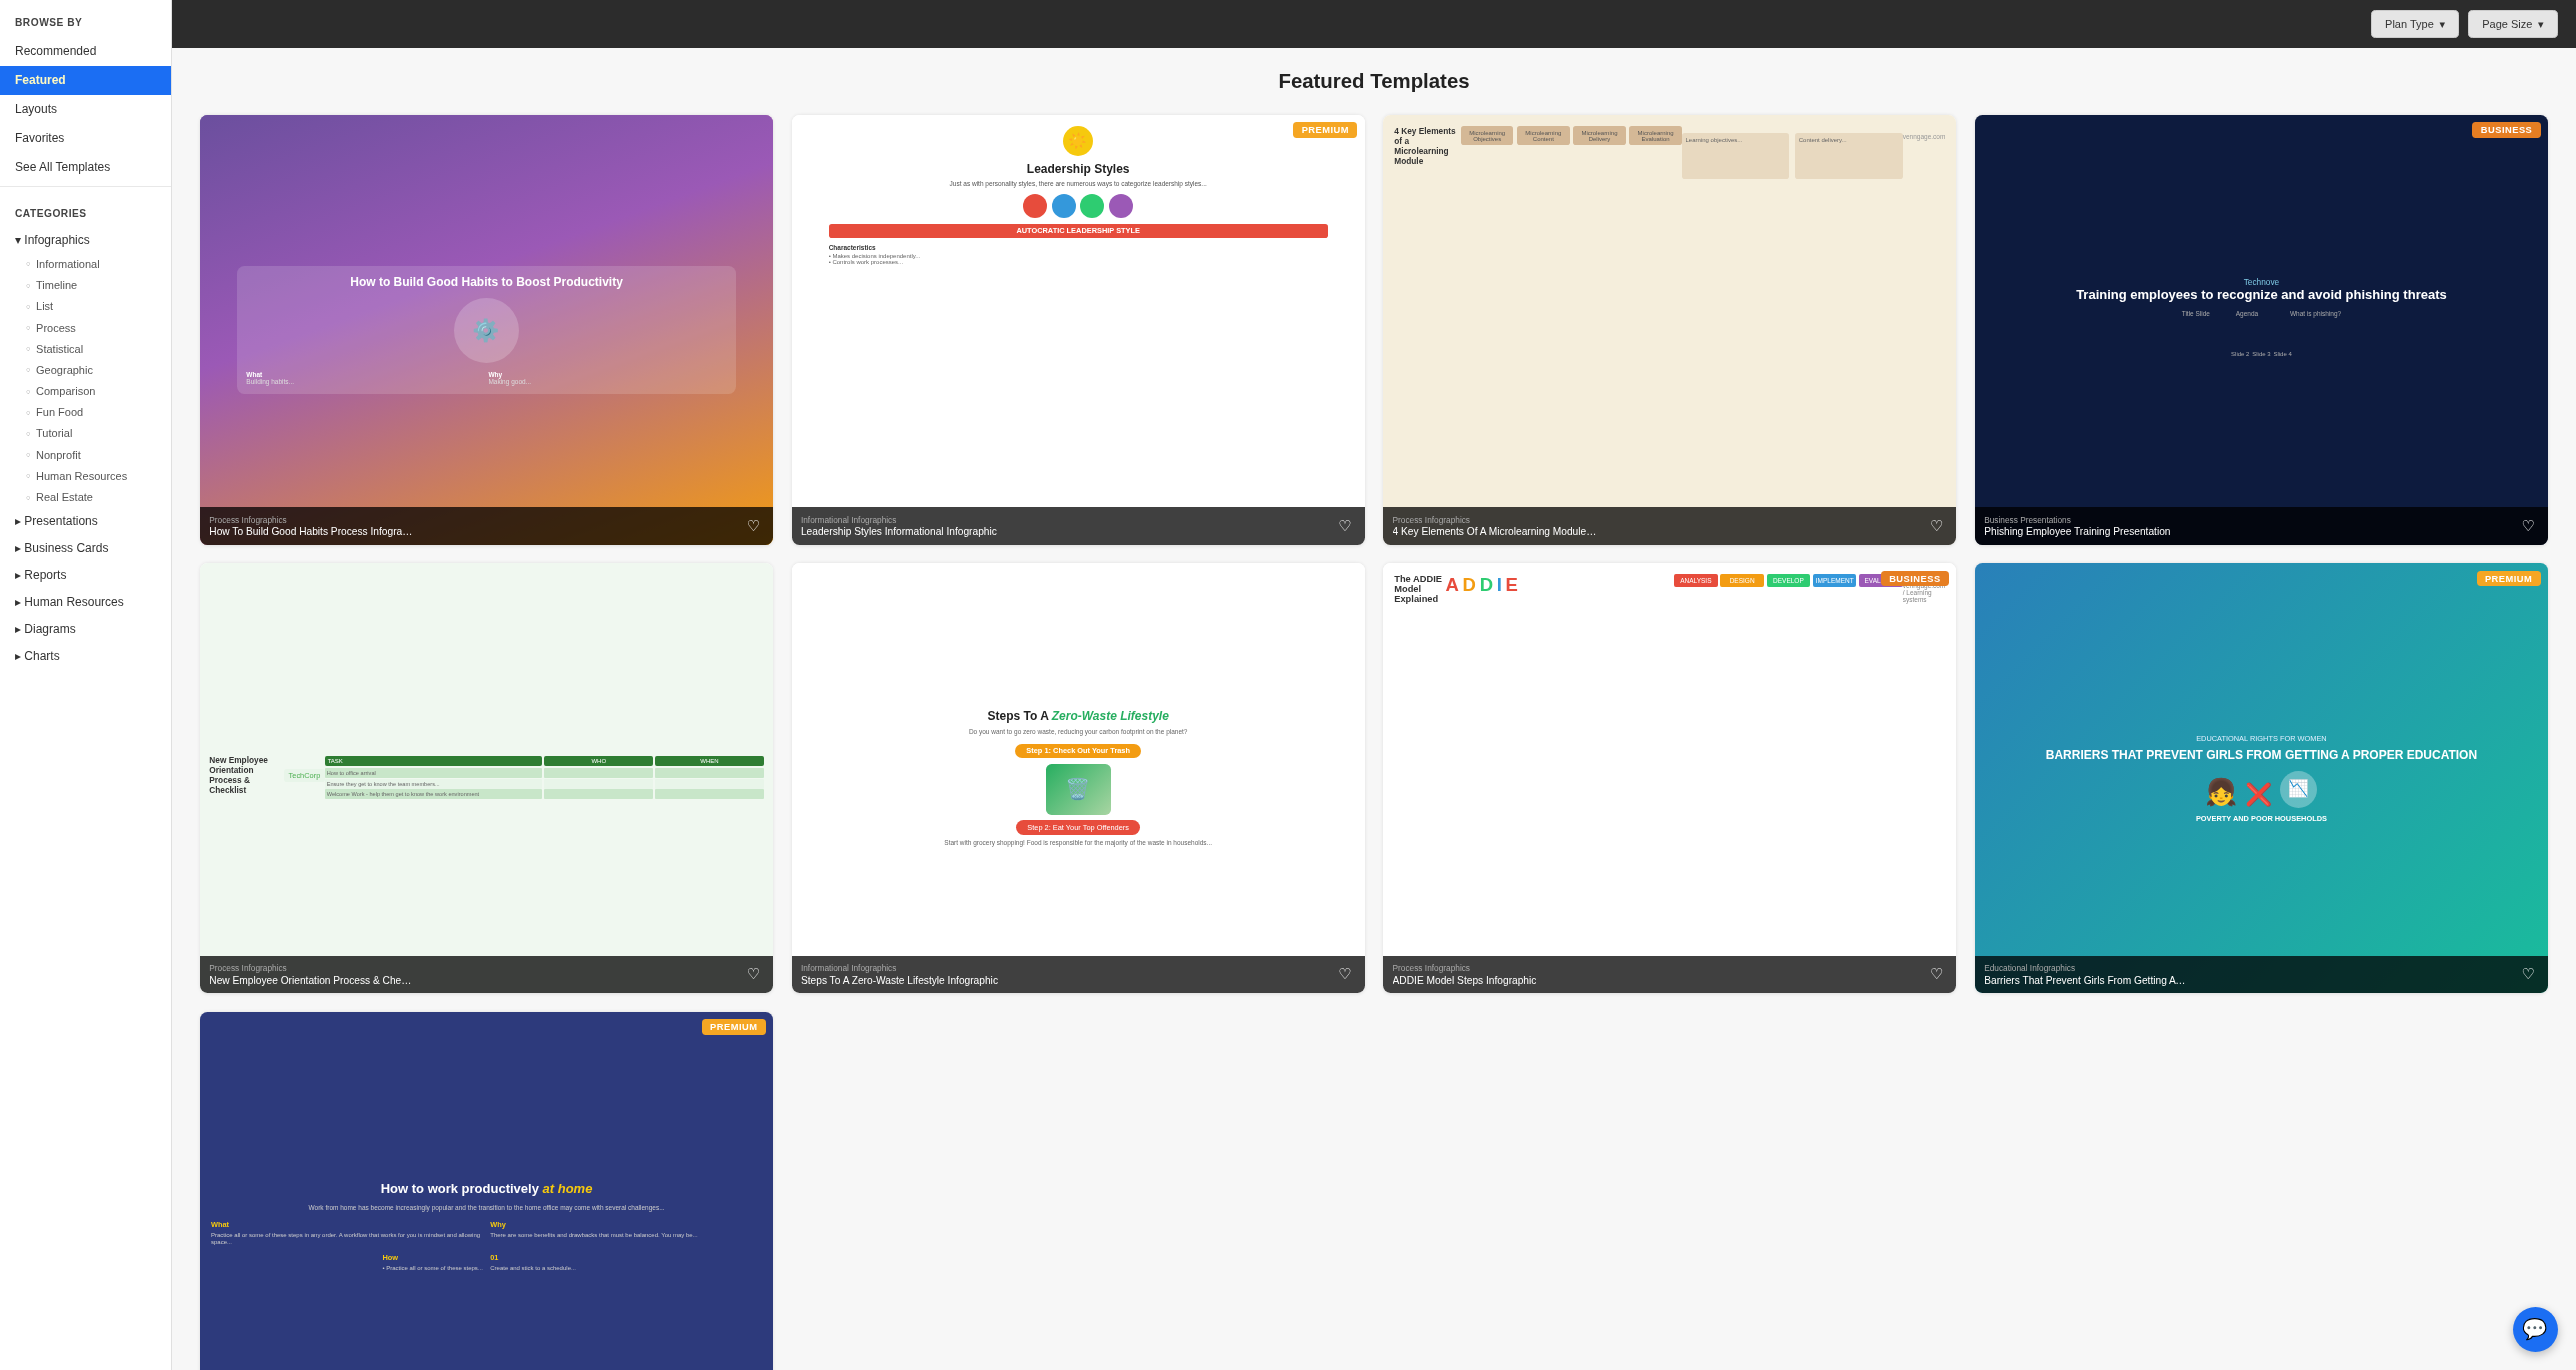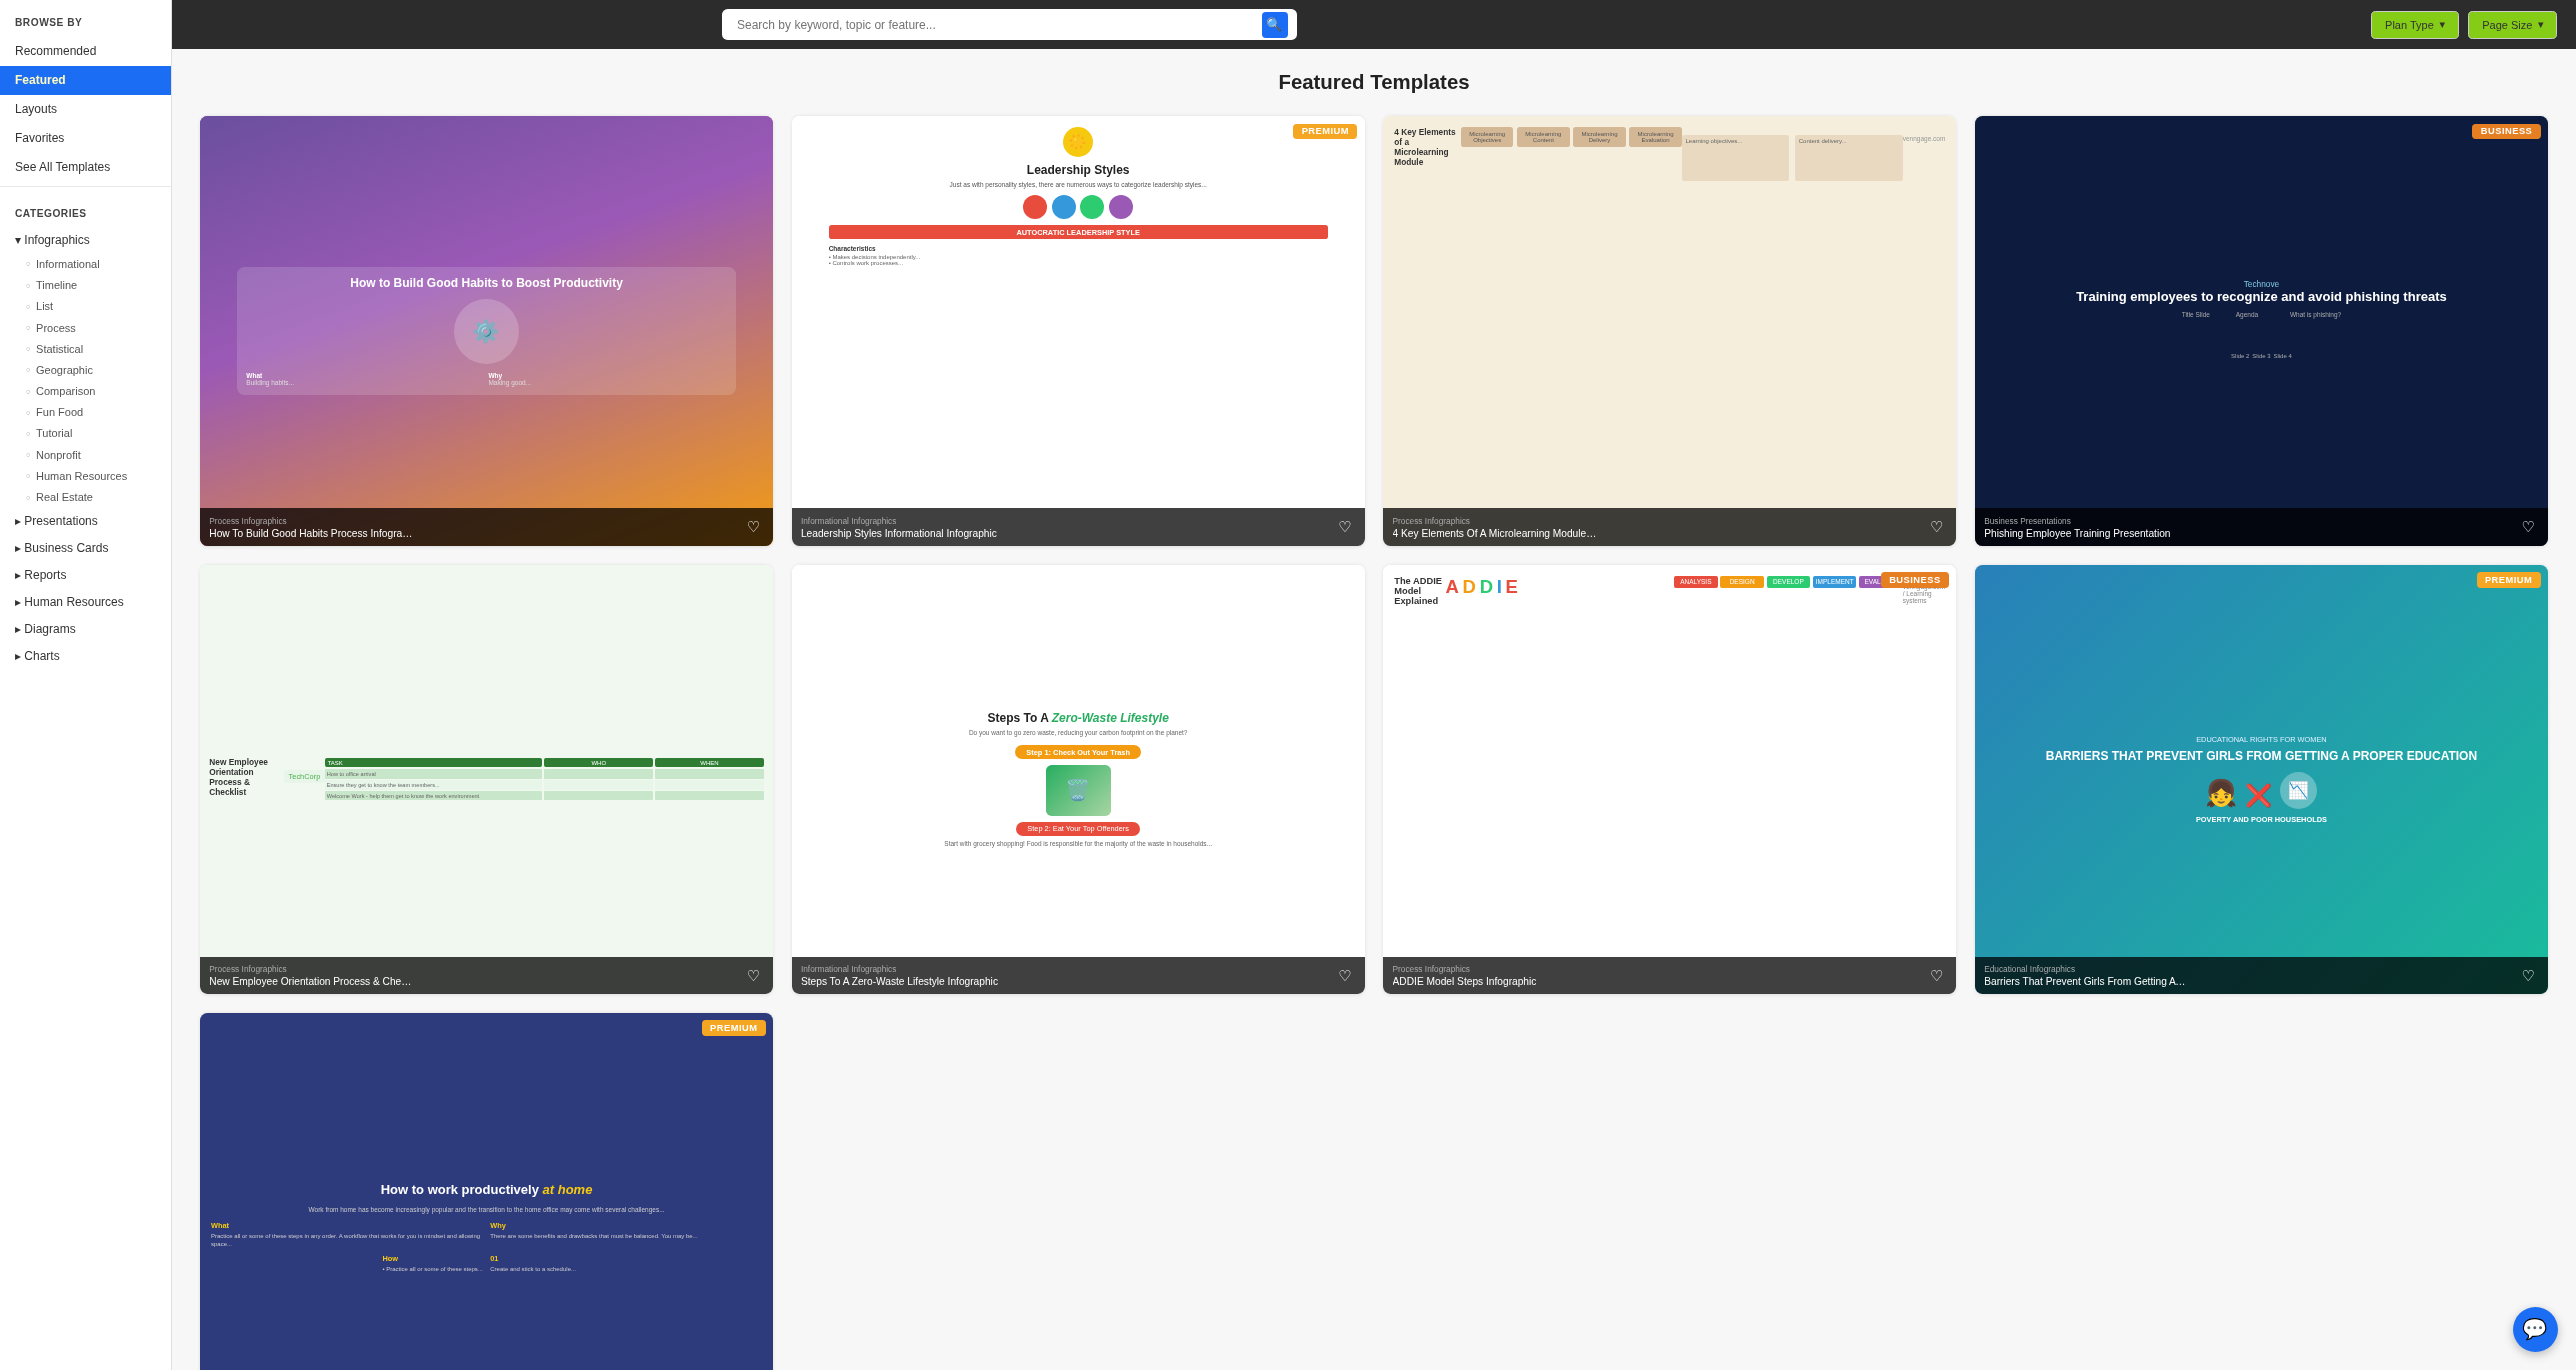--- a/index.html
+++ b/index.html
@@ -113,21 +113,21 @@
       justify-content: center;
       color: #fff;
       font-size: 13px;
     }
     .header-controls {
       display: flex;
       gap: 9.3px;
       margin-left: auto;
     }
     .dropdown-btn {
-      background: #84cc16;
+      background: #e5e5e5;
       border: 0.9px solid #ccc;
       border-radius: 4.6px;
       padding: 6.5px 13px;
       font-size: 11px;
       cursor: pointer;
       display: flex;
       align-items: center;
       gap: 5.6px;
       color: #333;
       white-space: nowrap;
@@ -388,26 +388,20 @@
     <span>▸ Diagrams</span>
   </div>
   <div class="sidebar-category">
     <span>▸ Charts</span>
   </div>
 </div>
 
 <div id="main">
 
   <div id="header">
-    <div class="search-bar">
-      <input type="text" placeholder="Search by keyword, topic or feature..." style="">
-      <button class="search-icon-btn">
-        <span>🔍</span>
-      </button>
-    </div>
     <div class="header-controls">
       <button class="dropdown-btn">
         <span>Plan Type</span>
         <span>▾</span>
       </button>
       <button class="dropdown-btn">
         <span>Page Size</span>
         <span>▾</span>
       </button>
     </div>

